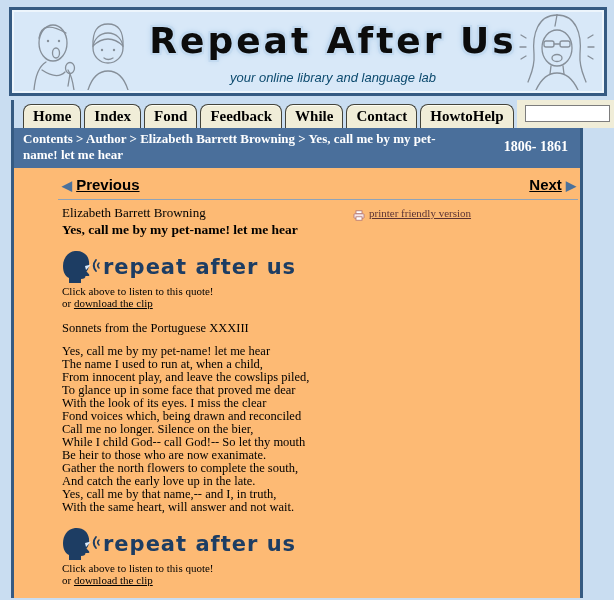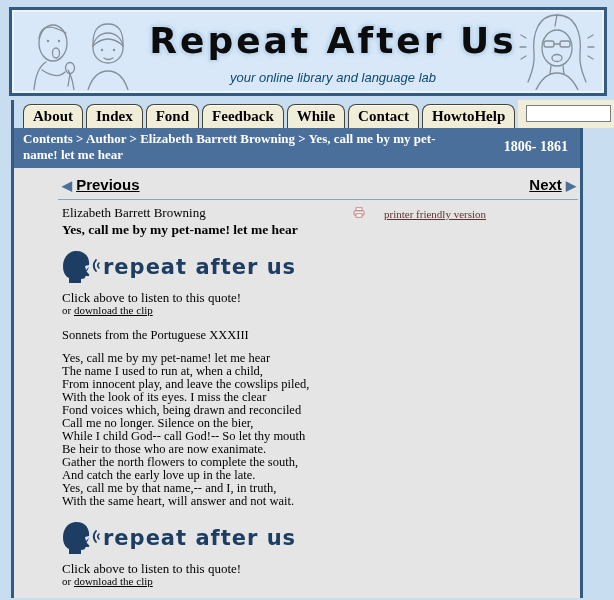--- a/index.html
+++ b/index.html
@@ -83,21 +83,21 @@
     width: 85px; height: 17px;
     border: 1px solid #7d7d7d;
     background: #fff;
   }
 
   
   .main {
     margin: 0 24px 0 2px;
     border-left: 3px solid #355a82;
     border-right: 3px solid #355a82;
-    background: #e5e5e5;
+    background: #fdba74;
     min-height: 470px;
   }
   .crumb-bar {
     background: #4a6f9b;
     color: #fff;
     display: flex;
     padding: 3px 10px 5px 9px;
   }
   .crumb-path {
     width: 420px;
@@ -134,34 +134,34 @@
   .work-head { display: flex; font-size: 13px; line-height: 15px; }
   .work-left { flex: 1; }
   .work-title { font-weight: bold; margin-top: 2px; font-size: 13.5px; }
   .printer-cell { width: 225px; padding-top: 1px; }
   .printer-link {
     font-size: 11px;
     color: #5c3333;
     text-decoration: underline;
     cursor: pointer;
     display: inline-flex;
-    align-items: flex-start;
-    gap: 19px;
+    align-items: flex-end;
+    gap: 4px;
   }
 
   .player { margin-top: 13px; }
   .player-logo { display: flex; align-items: center; gap: 3px; cursor: pointer; text-decoration: none; }
   .player-brand {
     font-family: "DejaVu Sans", sans-serif;
     font-weight: bold;
     font-size: 21px;
     letter-spacing: 1px;
     color: #1d3d63;
   }
-  .listen-note { font-size: 13px; line-height: 12px; margin-top: 8px; }
+  .listen-note { font-size: 11px; line-height: 12px; margin-top: 1px; }
   .dl-line { font-size: 11px; line-height: 12px; }
   .dl-line a { color: #000; text-decoration: underline; cursor: pointer; }
 
   .poem-sub { font-size: 12.5px; margin-top: 12px; }
   .poem { margin-top: 9px; }
   .poem-line { font-size: 12.5px; line-height: 13px; }
 </style>
 </head>
 <body>
 
@@ -207,21 +207,21 @@
         <path d="M8,28 l-5,-3 M8,37 l-6,0 M8,46 l-5,3"></path>
         <path d="M70,28 l5,-3 M70,37 l6,0 M70,46 l5,3"></path>
         <path d="M33,56 L32,64 M45,56 L46,64"></path>
         <path d="M18,80 Q26,63 39,63 Q52,63 60,80"></path>
       </svg>
     </span>
   </div>
 
   <div class="nav-row" data-interactable="false">
     <div class="tabs" data-interactable="false">
-        <a class="tab" data-interactable="true">About</a>
+        <a class="tab" data-interactable="true">Home</a>
         <a class="tab" data-interactable="true">Index</a>
         <a class="tab" data-interactable="true">Fond</a>
         <a class="tab" data-interactable="true">Feedback</a>
         <a class="tab" data-interactable="true">While</a>
         <a class="tab" data-interactable="true">Contact</a>
         <a class="tab" data-interactable="true">HowtoHelp</a>
       </div>
     <div class="search-area" data-interactable="false">
       <input class="search-input" data-interactable="true" value="" style="">
 
@@ -274,20 +274,21 @@
         <div class="listen-note" data-interactable="false">Click above to listen to this quote!</div>
         <div class="dl-line" data-interactable="false"><span>or</span> <a data-interactable="true">download the clip</a></div>
       </div>
 
       <div class="poem-sub" data-interactable="false">Sonnets from the Portuguese XXXIII</div>
 
       <div class="poem" data-interactable="false">
           <div class="poem-line" data-interactable="false">Yes, call me by my pet-name! let me hear</div>
           <div class="poem-line" data-interactable="false">The name I used to run at, when a child,</div>
           <div class="poem-line" data-interactable="false">From innocent play, and leave the cowslips piled,</div>
+          <div class="poem-line" data-interactable="false">To glance up in some face that proved me dear</div>
           <div class="poem-line" data-interactable="false">With the look of its eyes. I miss the clear</div>
           <div class="poem-line" data-interactable="false">Fond voices which, being drawn and reconciled</div>
           <div class="poem-line" data-interactable="false">Call me no longer. Silence on the bier,</div>
           <div class="poem-line" data-interactable="false">While I child God-- call God!-- So let thy mouth</div>
           <div class="poem-line" data-interactable="false">Be heir to those who are now exanimate.</div>
           <div class="poem-line" data-interactable="false">Gather the north flowers to complete the south,</div>
           <div class="poem-line" data-interactable="false">And catch the early love up in the late.</div>
           <div class="poem-line" data-interactable="false">Yes, call me by that name,-- and I, in truth,</div>
           <div class="poem-line" data-interactable="false">With the same heart, will answer and not wait.</div>
         </div>

